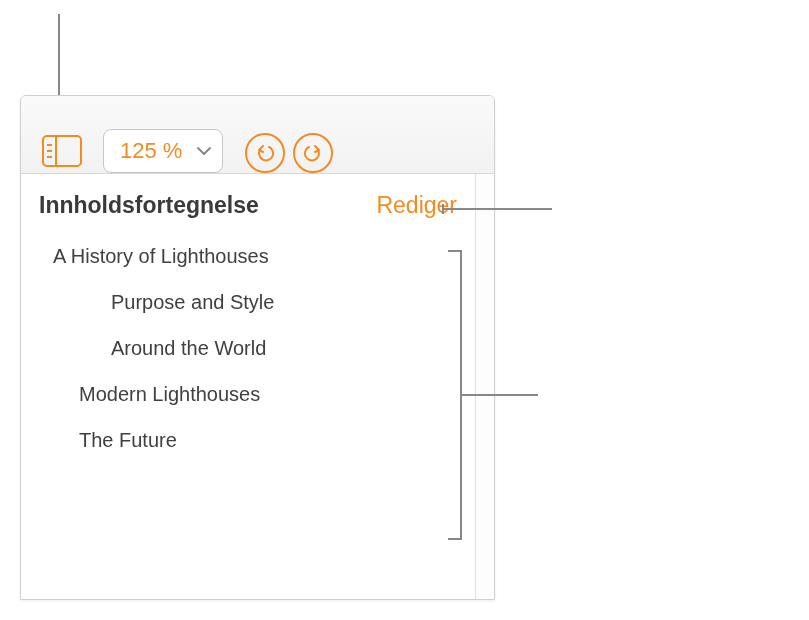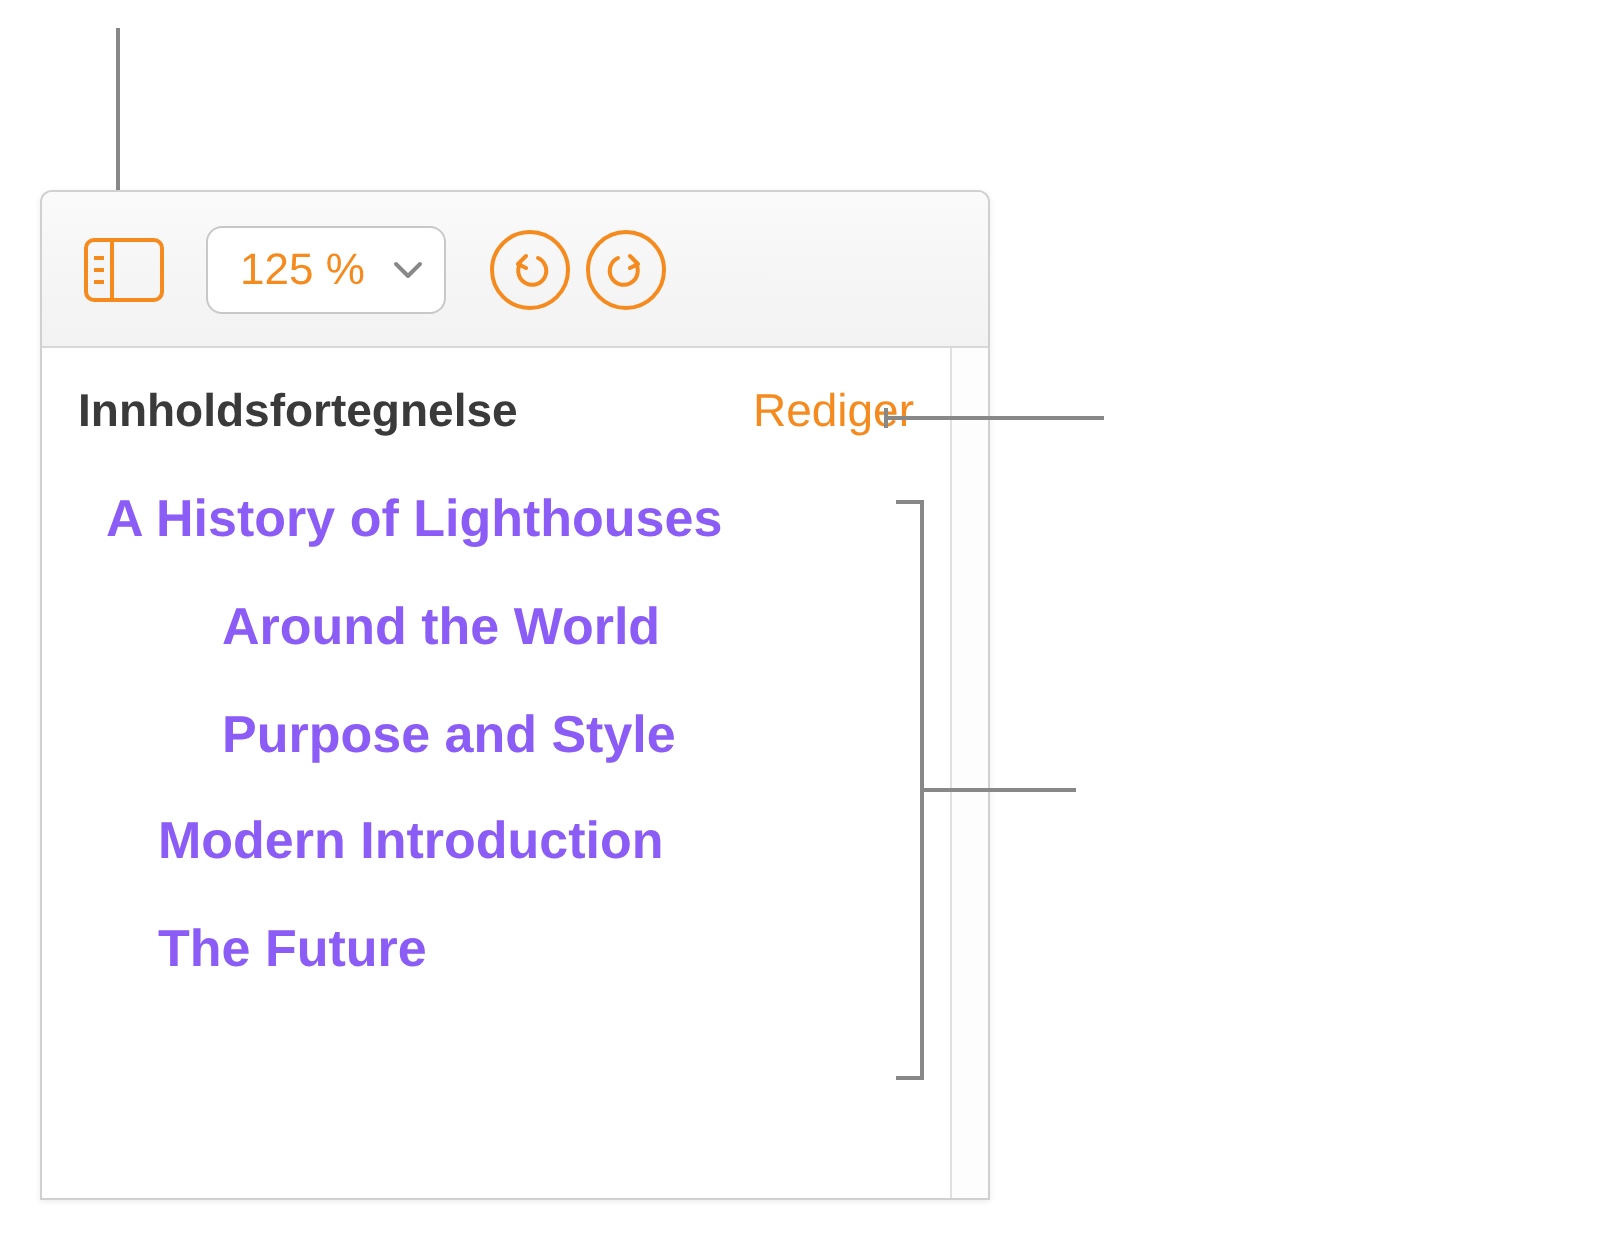--- a/index.html
+++ b/index.html
@@ -24,21 +24,21 @@
       border: 1px solid #d0d0d0;
       border-radius: 6px 6px 0 0;
       box-shadow: 0 1px 3px rgba(0,0,0,0.08);
       overflow: hidden;
     }
     .toolbar {
       height: 78px;
       background: linear-gradient(to bottom, #fafafa, #f2f2f2);
       border-bottom: 1px solid #d8d8d8;
       display: flex;
-      align-items: center;
+      align-items: flex-end;
       padding: 0 16px;
       gap: 16px;
     }
     .view-button {
       width: 50px;
       height: 44px;
       display: flex;
       align-items: center;
       justify-content: center;
       cursor: pointer;
@@ -103,25 +103,25 @@
     .edit-link {
       font-size: 23px;
       color: #f58b1f;
       cursor: pointer;
       font-weight: 400;
     }
     .toc-list {
       padding: 0 18px;
     }
     .toc-item {
-      font-size: 26px;
-      color: #8b5cf6;
+      font-size: 20px;
+      color: #404040;
       padding: 10px 0;
       cursor: pointer;
-      font-weight: 700;
+      font-weight: 400;
       line-height: 1.3;
     }
     .toc-item.level-1 { padding-left: 14px; }
     .toc-item.level-2 { padding-left: 40px; }
     .toc-item.level-3 { padding-left: 72px; }
     
     
     .callout-line {
       position: absolute;
       background: #888;
@@ -190,23 +190,23 @@
       </div>
     </div>
   </div>
   <div class="sidebar">
     <div class="toc-header">
       <span class="toc-title">Innholdsfortegnelse</span>
       <span class="edit-link">Rediger</span>
     </div>
     <div class="toc-list">
       <div class="toc-item level-1">A History of Lighthouses</div>
+      <div class="toc-item level-3">Purpose and Style</div>
       <div class="toc-item level-3">Around the World</div>
-      <div class="toc-item level-3">Purpose and Style</div>
-      <div class="toc-item level-2">Modern Introduction</div>
+      <div class="toc-item level-2">Modern Lighthouses</div>
       <div class="toc-item level-2">The Future</div>
     </div>
   </div>
 </div>
 
 <div style="position:absolute; left:442px; top:204px; width:2px; height:10px; background:#888;"></div>
 <div style="position:absolute; left:442px; top:208px; width:110px; height:2px; background:#888;"></div>
 
 <div class="bracket"></div>
 <div class="bracket-h"></div>

